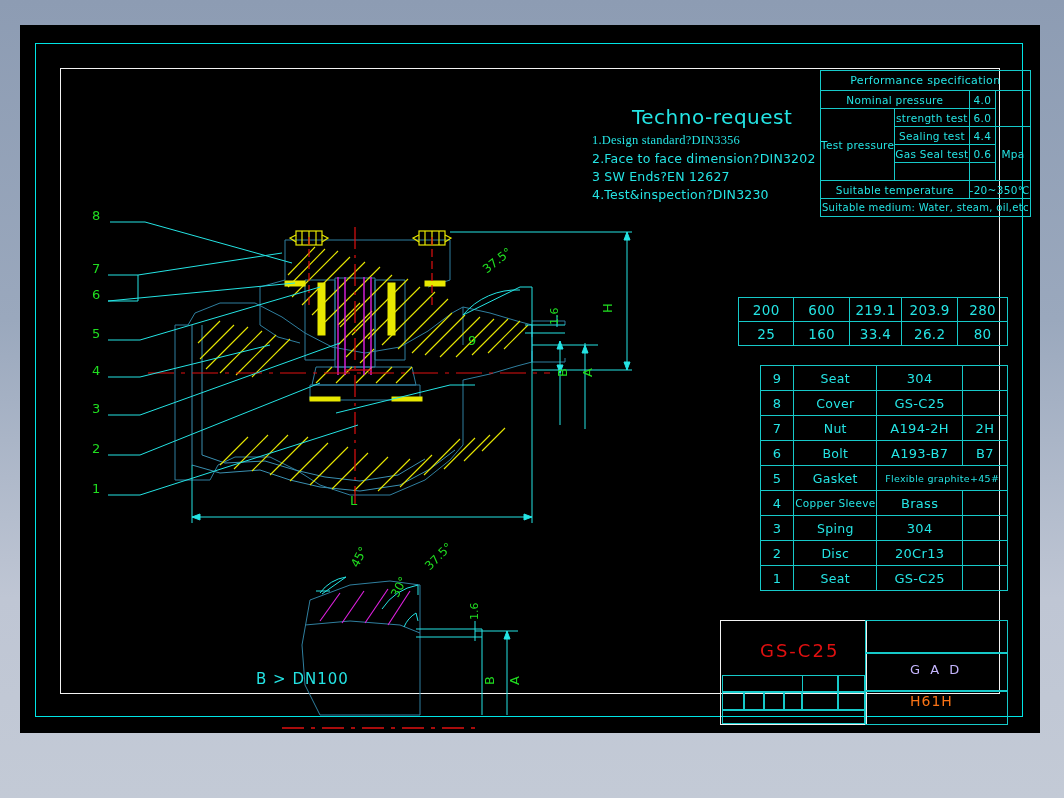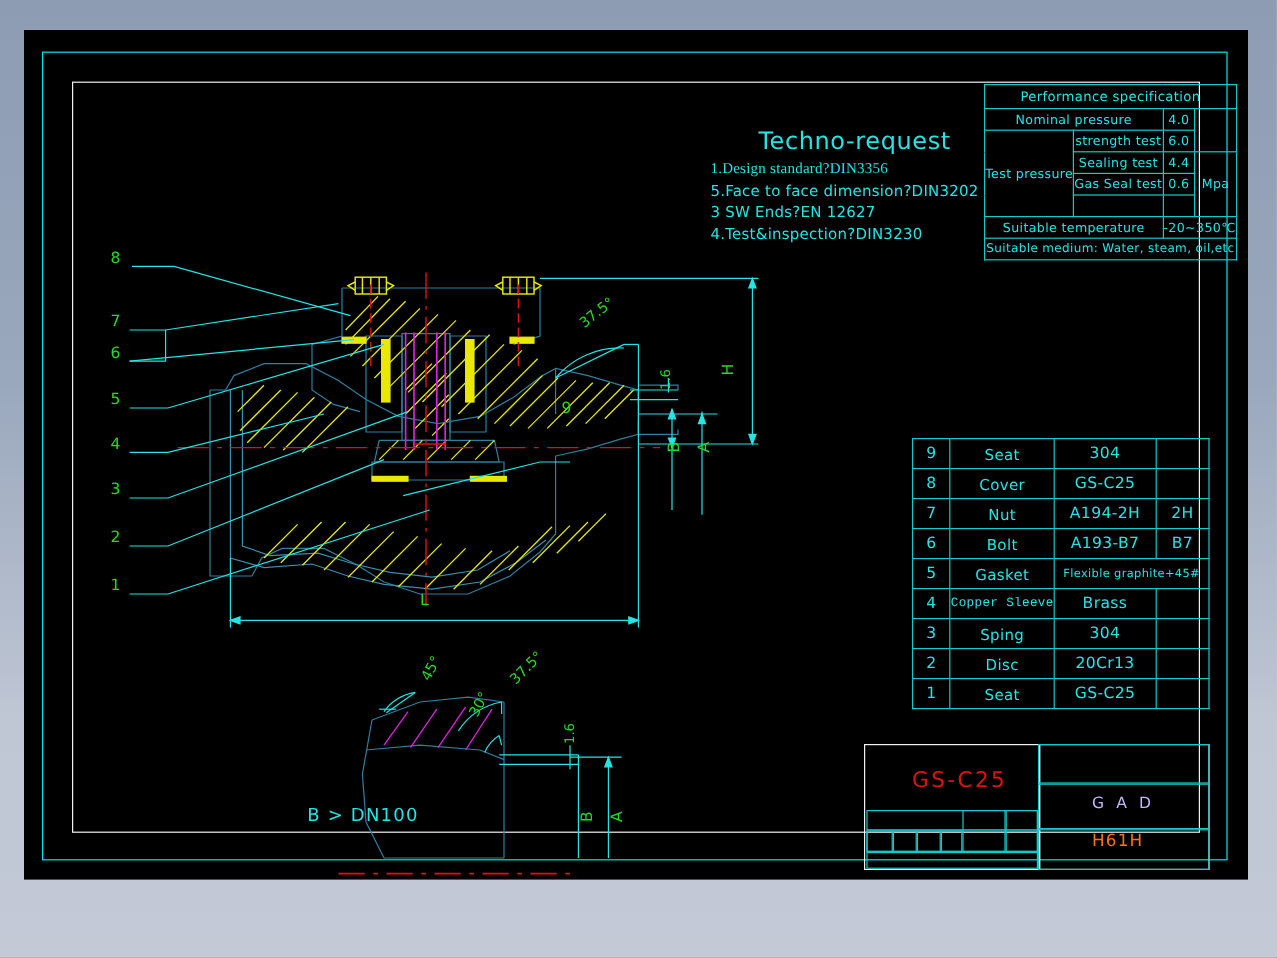--- a/index.html
+++ b/index.html
@@ -35,21 +35,21 @@
 
   
   #dims{left:718px;top:272px;width:270px;font-size:13.5px;}
   #dims td{height:23px;}
 
   
   #parts{left:740px;top:340px;width:248px;font-size:13px;}
   #parts td{height:24px;}
   #parts td.small{font-size:9.5px;}
   #parts td.nm{font-size:12.5px;}
-  #parts td.nm.tight{font-size:10.5px;font-family:Liberation Mono, monospace;}
+  #parts td.nm.tight{font-size:10.5px;}
 
   
   #title-block{position:absolute;left:700px;top:595px;width:288px;height:105px;}
   #title-block .tbcell{position:absolute;border:1px solid #16c9c9;box-sizing:border-box;}
   #tb-outer{left:0;top:0;width:288px;height:105px;border:1.5px solid #f2f2f2 !important;}
   #tb-vsplit{position:absolute;left:145px;top:0;width:1.5px;height:105px;background:#f2f2f2;}
 
   .txt{position:absolute;white-space:nowrap;}
 
   #techno-title{left:612px;top:80px;font-size:20px;color:#24e4e4;letter-spacing:.5px;}
@@ -291,21 +291,21 @@
         <line x1="455" y1="606" x2="498" y2="606"></line>
         <path d="M487 606 L484 614 L490 614 Z" fill="#24e4e4"></path>
 
         <line x1="462" y1="604" x2="462" y2="690"></line>
       </g>
       <line x1="262" y1="703" x2="460" y2="703" stroke="#e01010" stroke-width="1.4" stroke-dasharray="22,7,4,7"></line>
     </svg>
 
     <div class="txt" id="techno-title">Techno-request</div>
     <div class="txt tech-line" style="left:572px;top:108px;font-family:Liberation Serif, serif;">1.Design standard?DIN3356</div>
-    <div class="txt tech-line" style="left:572px;top:126px;">5.Face to face dimension?DIN3202</div>
+    <div class="txt tech-line" style="left:572px;top:126px;">2.Face to face dimension?DIN3202</div>
     <div class="txt tech-line" style="left:572px;top:144px;">3 SW Ends?EN 12627</div>
     <div class="txt tech-line" style="left:572px;top:162px;">4.Test&amp;inspection?DIN3230</div>
 
     <div class="txt lead-no" style="left:72px;top:183px;">8</div>
     <div class="txt lead-no" style="left:72px;top:236px;">7</div>
     <div class="txt lead-no" style="left:72px;top:262px;">6</div>
     <div class="txt lead-no" style="left:72px;top:301px;">5</div>
     <div class="txt lead-no" style="left:72px;top:338px;">4</div>
     <div class="txt lead-no" style="left:72px;top:376px;">3</div>
     <div class="txt lead-no" style="left:72px;top:416px;">2</div>
@@ -360,20 +360,34 @@
         <td colspan="2">-20~350℃</td>
       </tr>
       <tr>
         <td colspan="4" style="font-size:10px;">Suitable medium: Water, steam, oil,etc</td>
       </tr>
     </tbody>
       </table>
 
     <table class="tbl" id="dims">
       <tbody>
+          <tr>
+        <td style="width:56px;">200</td>
+        <td style="width:56px;">600</td>
+        <td style="width:52px;">219.1</td>
+        <td style="width:56px;">203.9</td>
+        <td style="width:50px;">280</td>
+      </tr>
+      <tr>
+        <td>25</td>
+        <td>160</td>
+        <td>33.4</td>
+        <td>26.2</td>
+        <td>80</td>
+      </tr>
     </tbody>
       </table>
 
     <table class="tbl" id="parts">
       <tbody>
           <tr>
         <td style="width:32px;">9</td>
         <td class="nm" style="width:82px;">Seat</td>
         <td style="width:84px;">304</td>
         <td style="width:44px;"></td>

